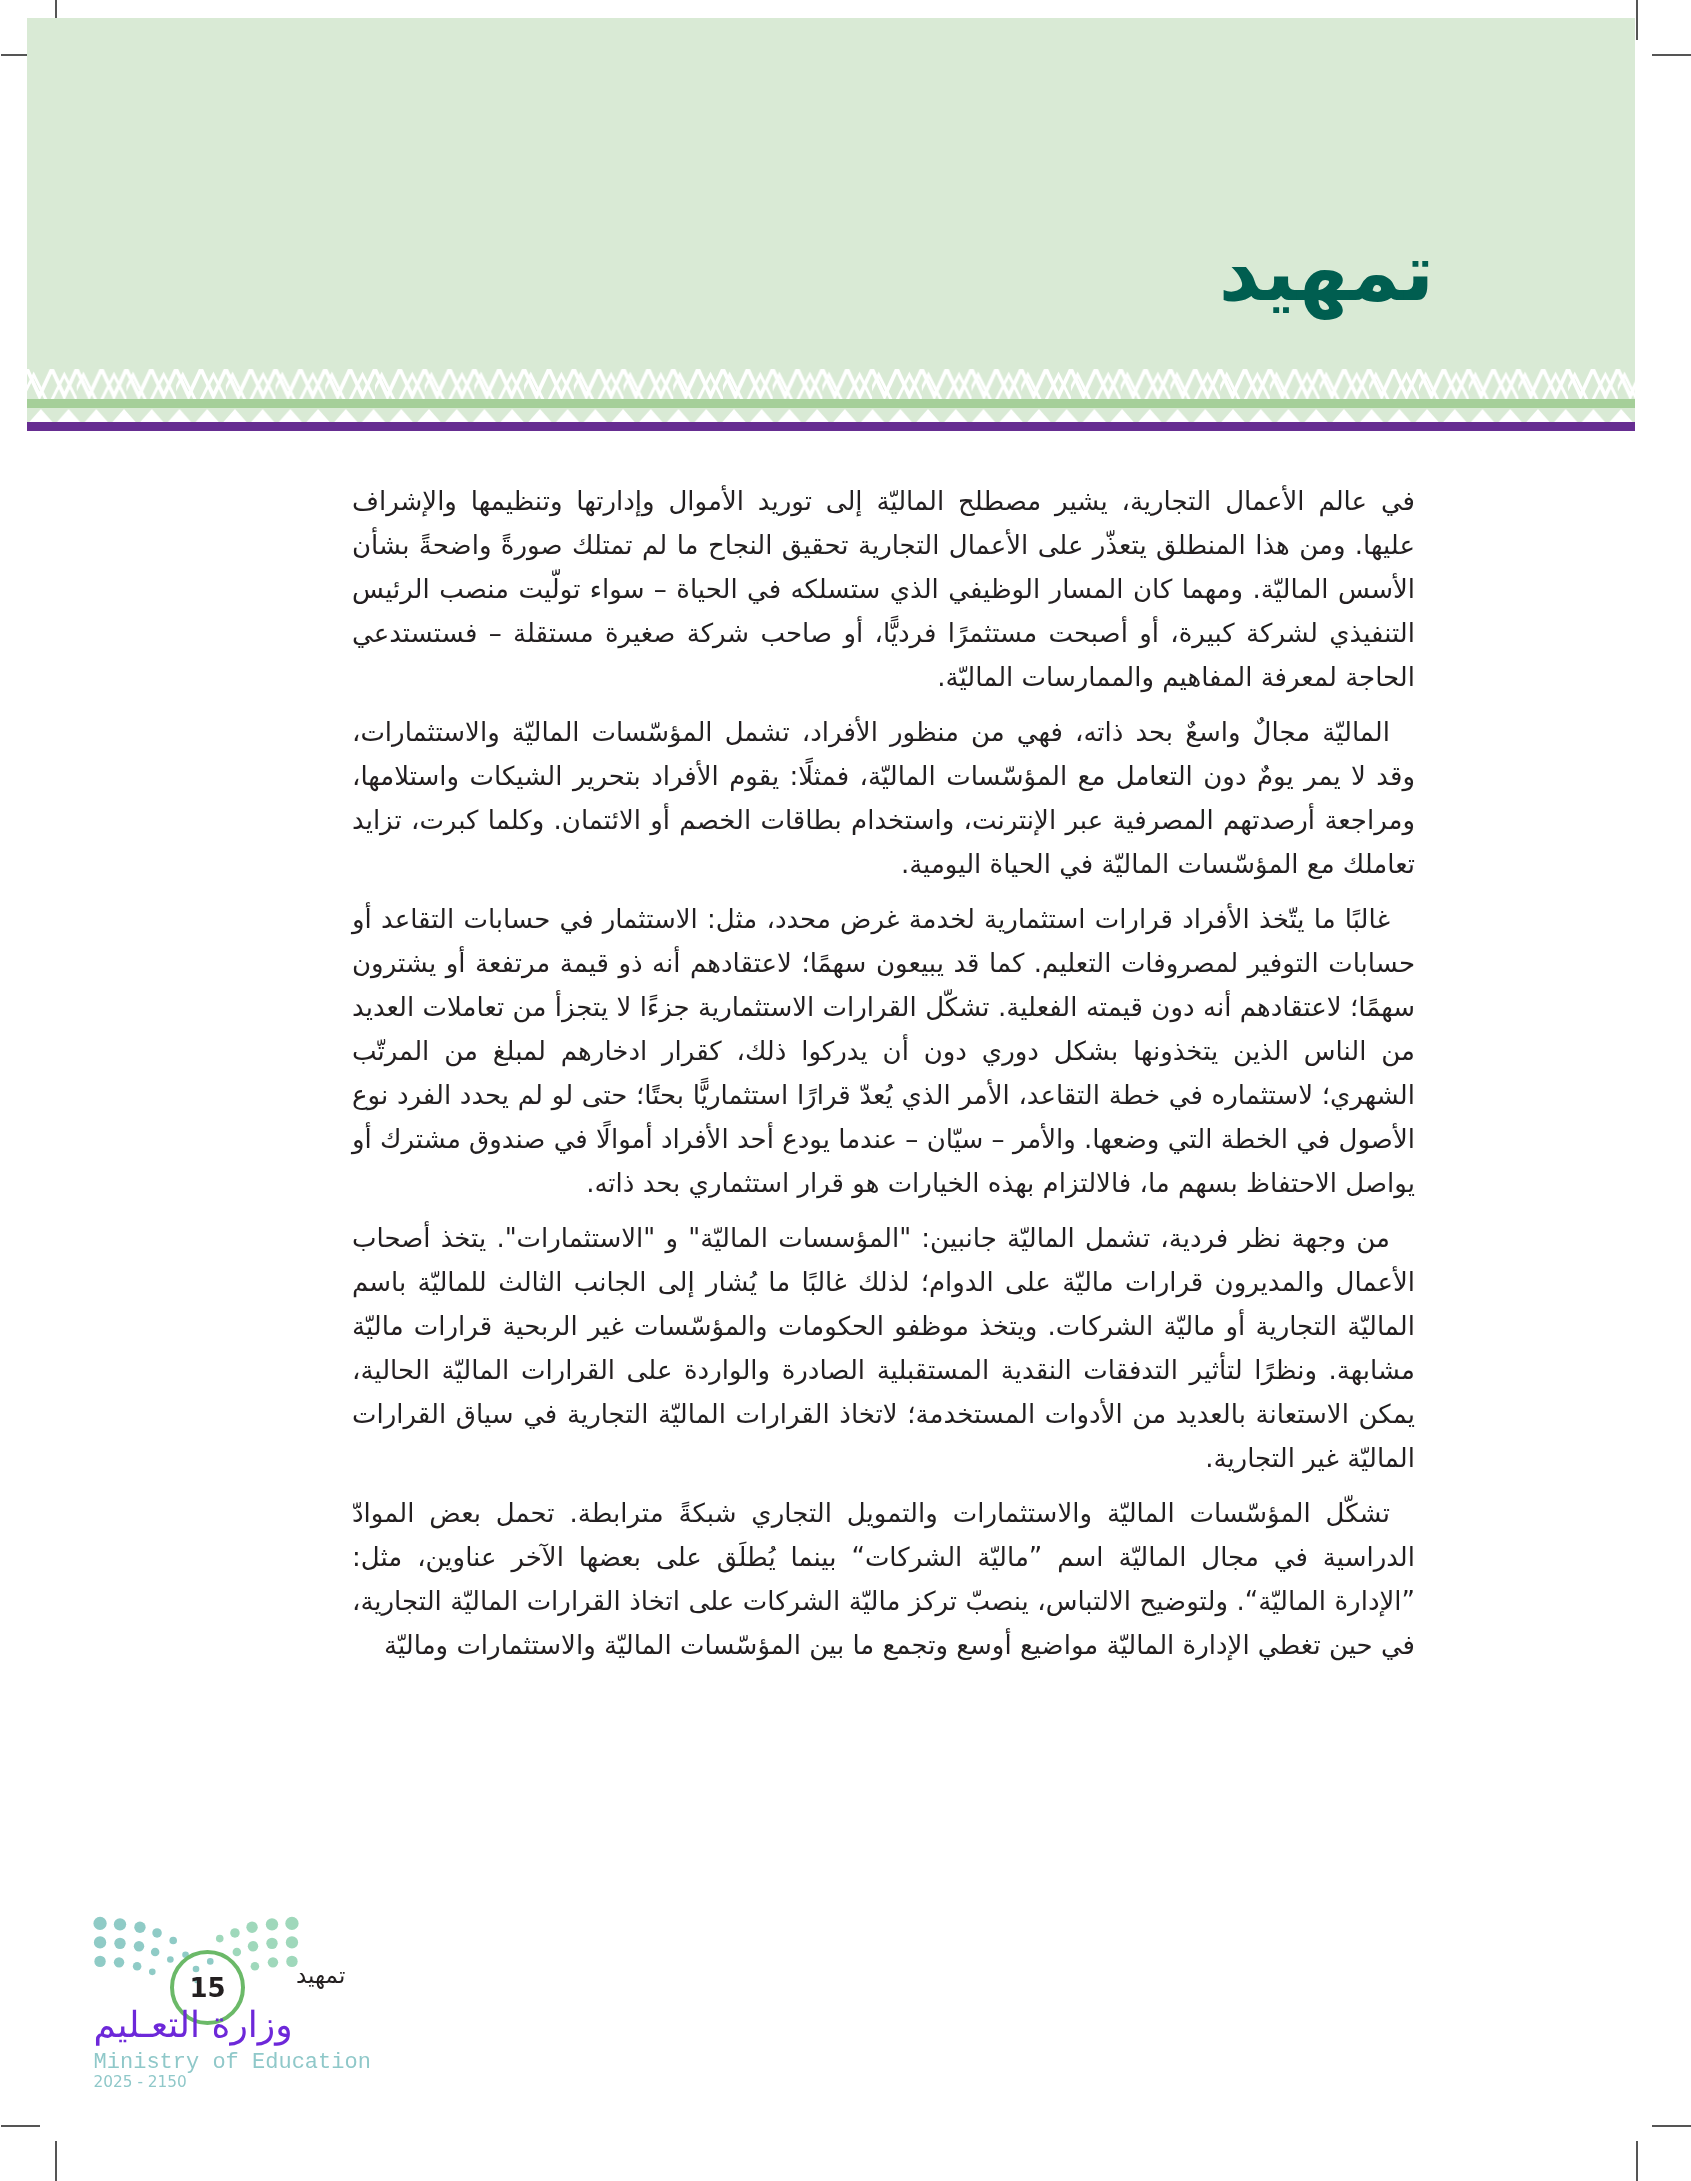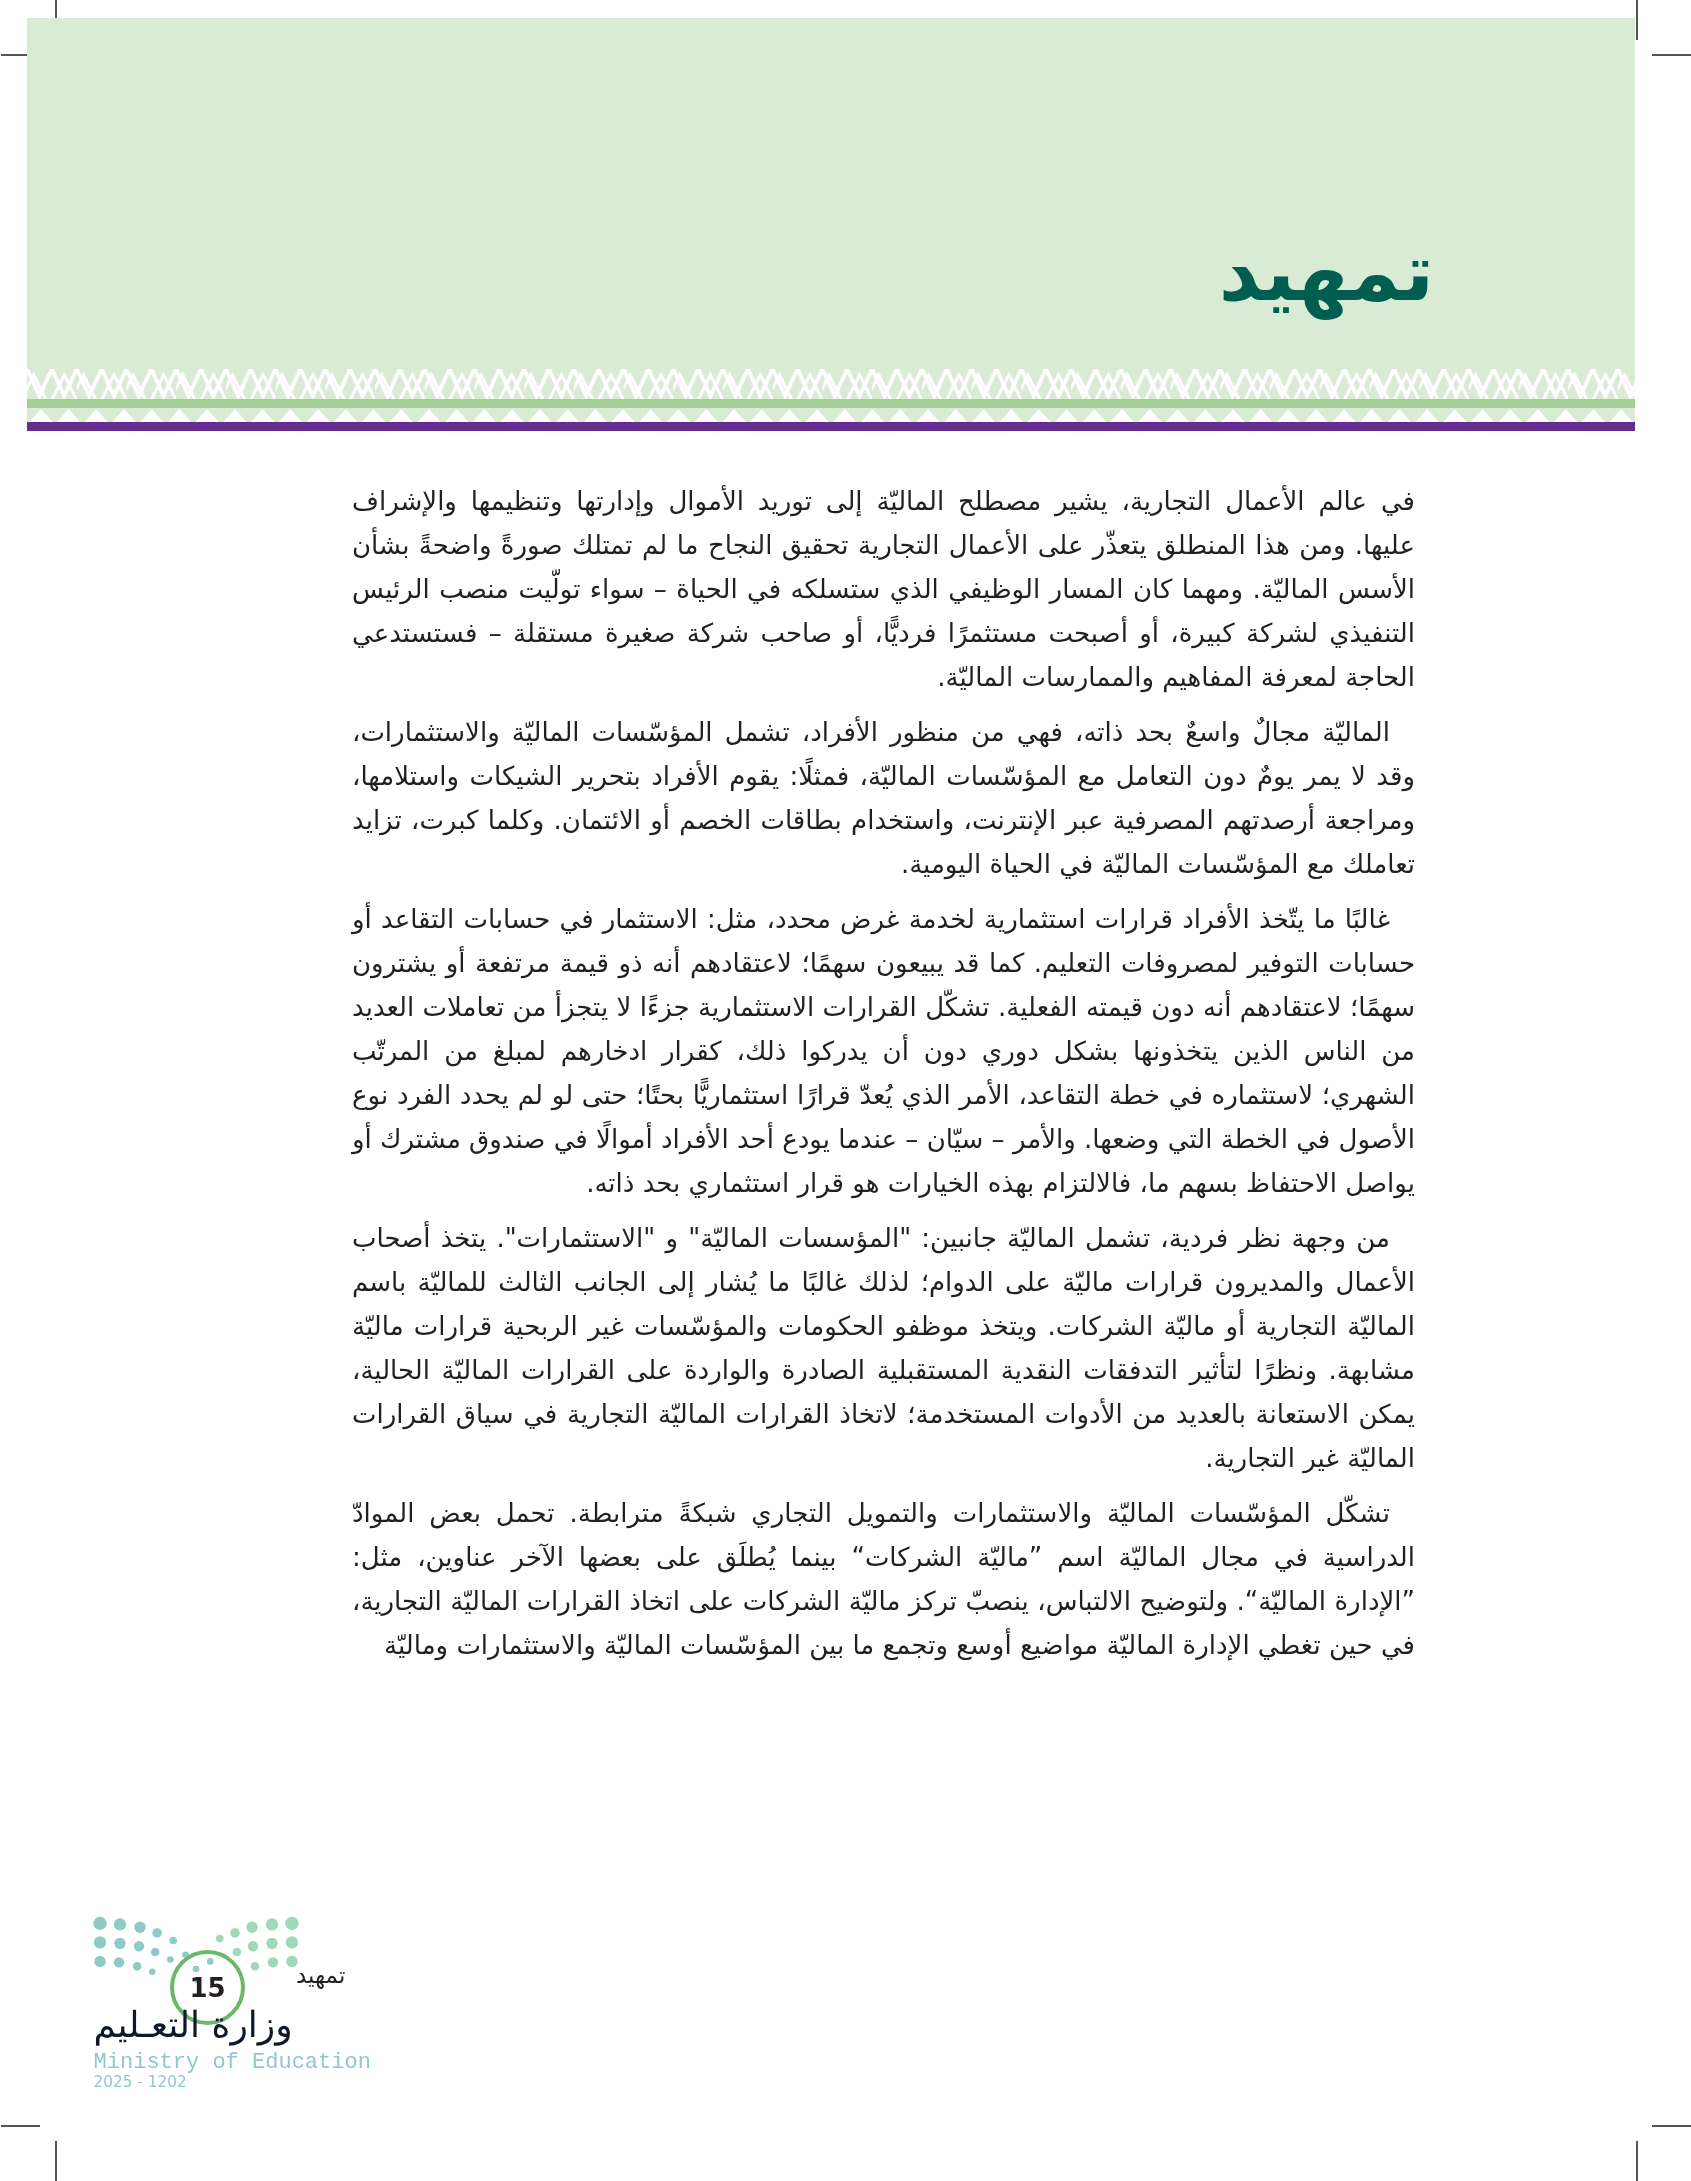--- a/index.html
+++ b/index.html
@@ -139,21 +139,21 @@
       color: #231f20;
       direction: rtl;
       white-space: nowrap;
     }
     .ministry-ar {
       position: absolute;
       left: 7.6px;
       top: 92px;
       font-family: "DejaVu Sans", sans-serif;
       font-size: 36px;
-      color: #0f172a;
+      color: #6d28d9;
       direction: rtl;
       letter-spacing: 1.9px;
       white-space: nowrap;
       font-weight: 300;
     }
     .ministry-en {
       position: absolute;
       left: 7.6px;
       top: 138px;
       font-family: Liberation Mono, monospace;
@@ -259,15 +259,15 @@
   </svg>
 
   <div class="page-circle">
     <span class="page-number">15</span>
   </div>
 
   <span class="footer-section">تمهيد</span>
 
   <span class="ministry-ar">وزارة التعـليم</span>
   <span class="ministry-en">Ministry of Education</span>
-  <span class="ministry-year">2025 - 1202</span>
+  <span class="ministry-year">2025 - 2150</span>
 </div>
 
 
 </body></html>

